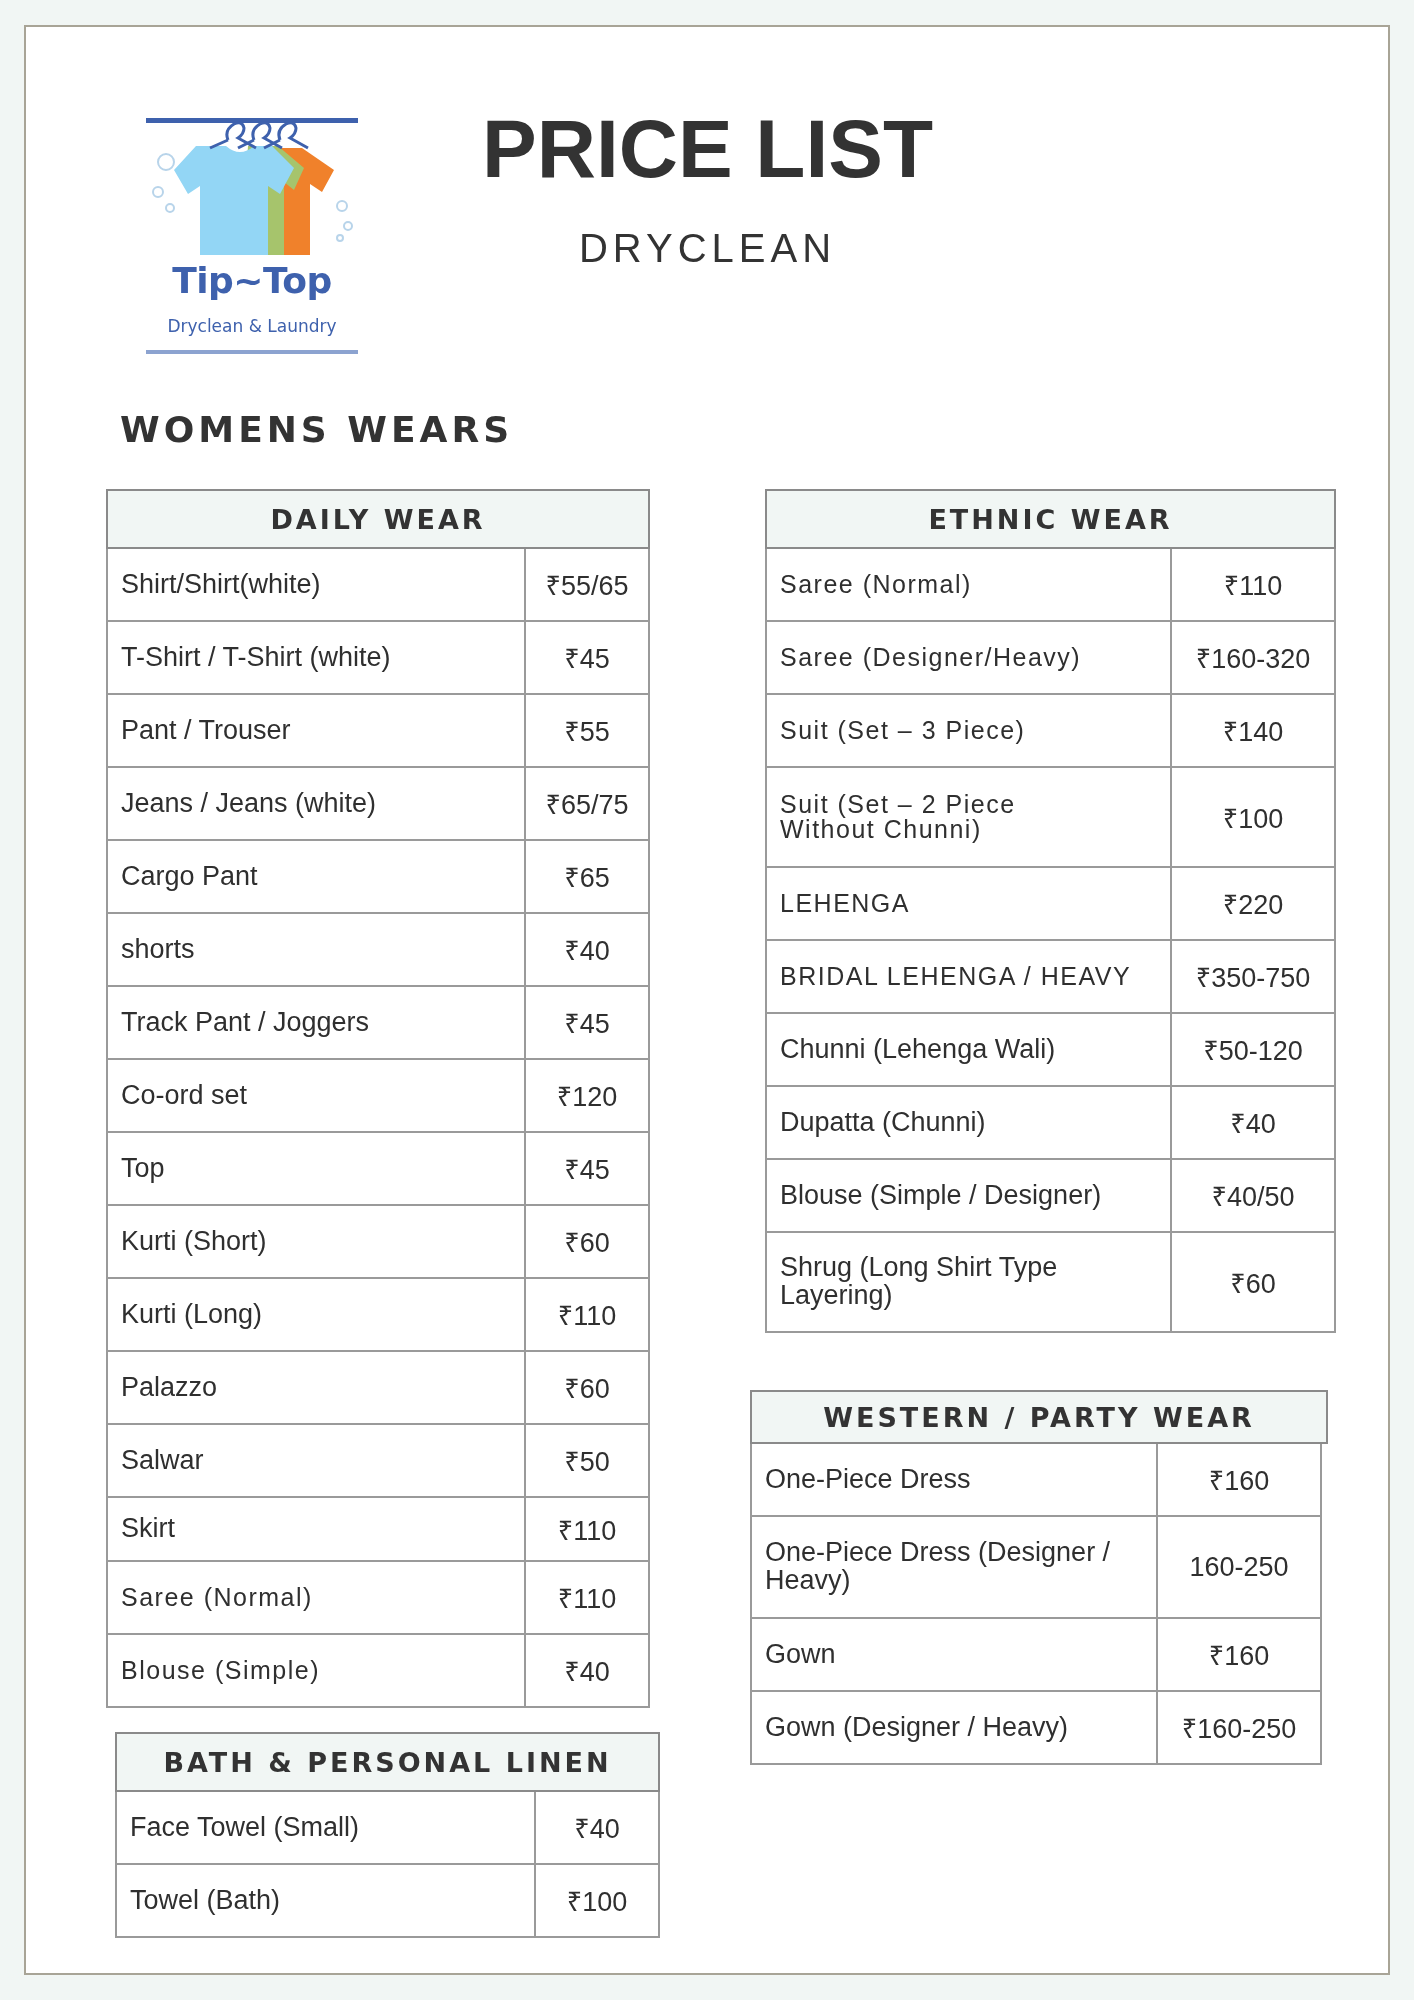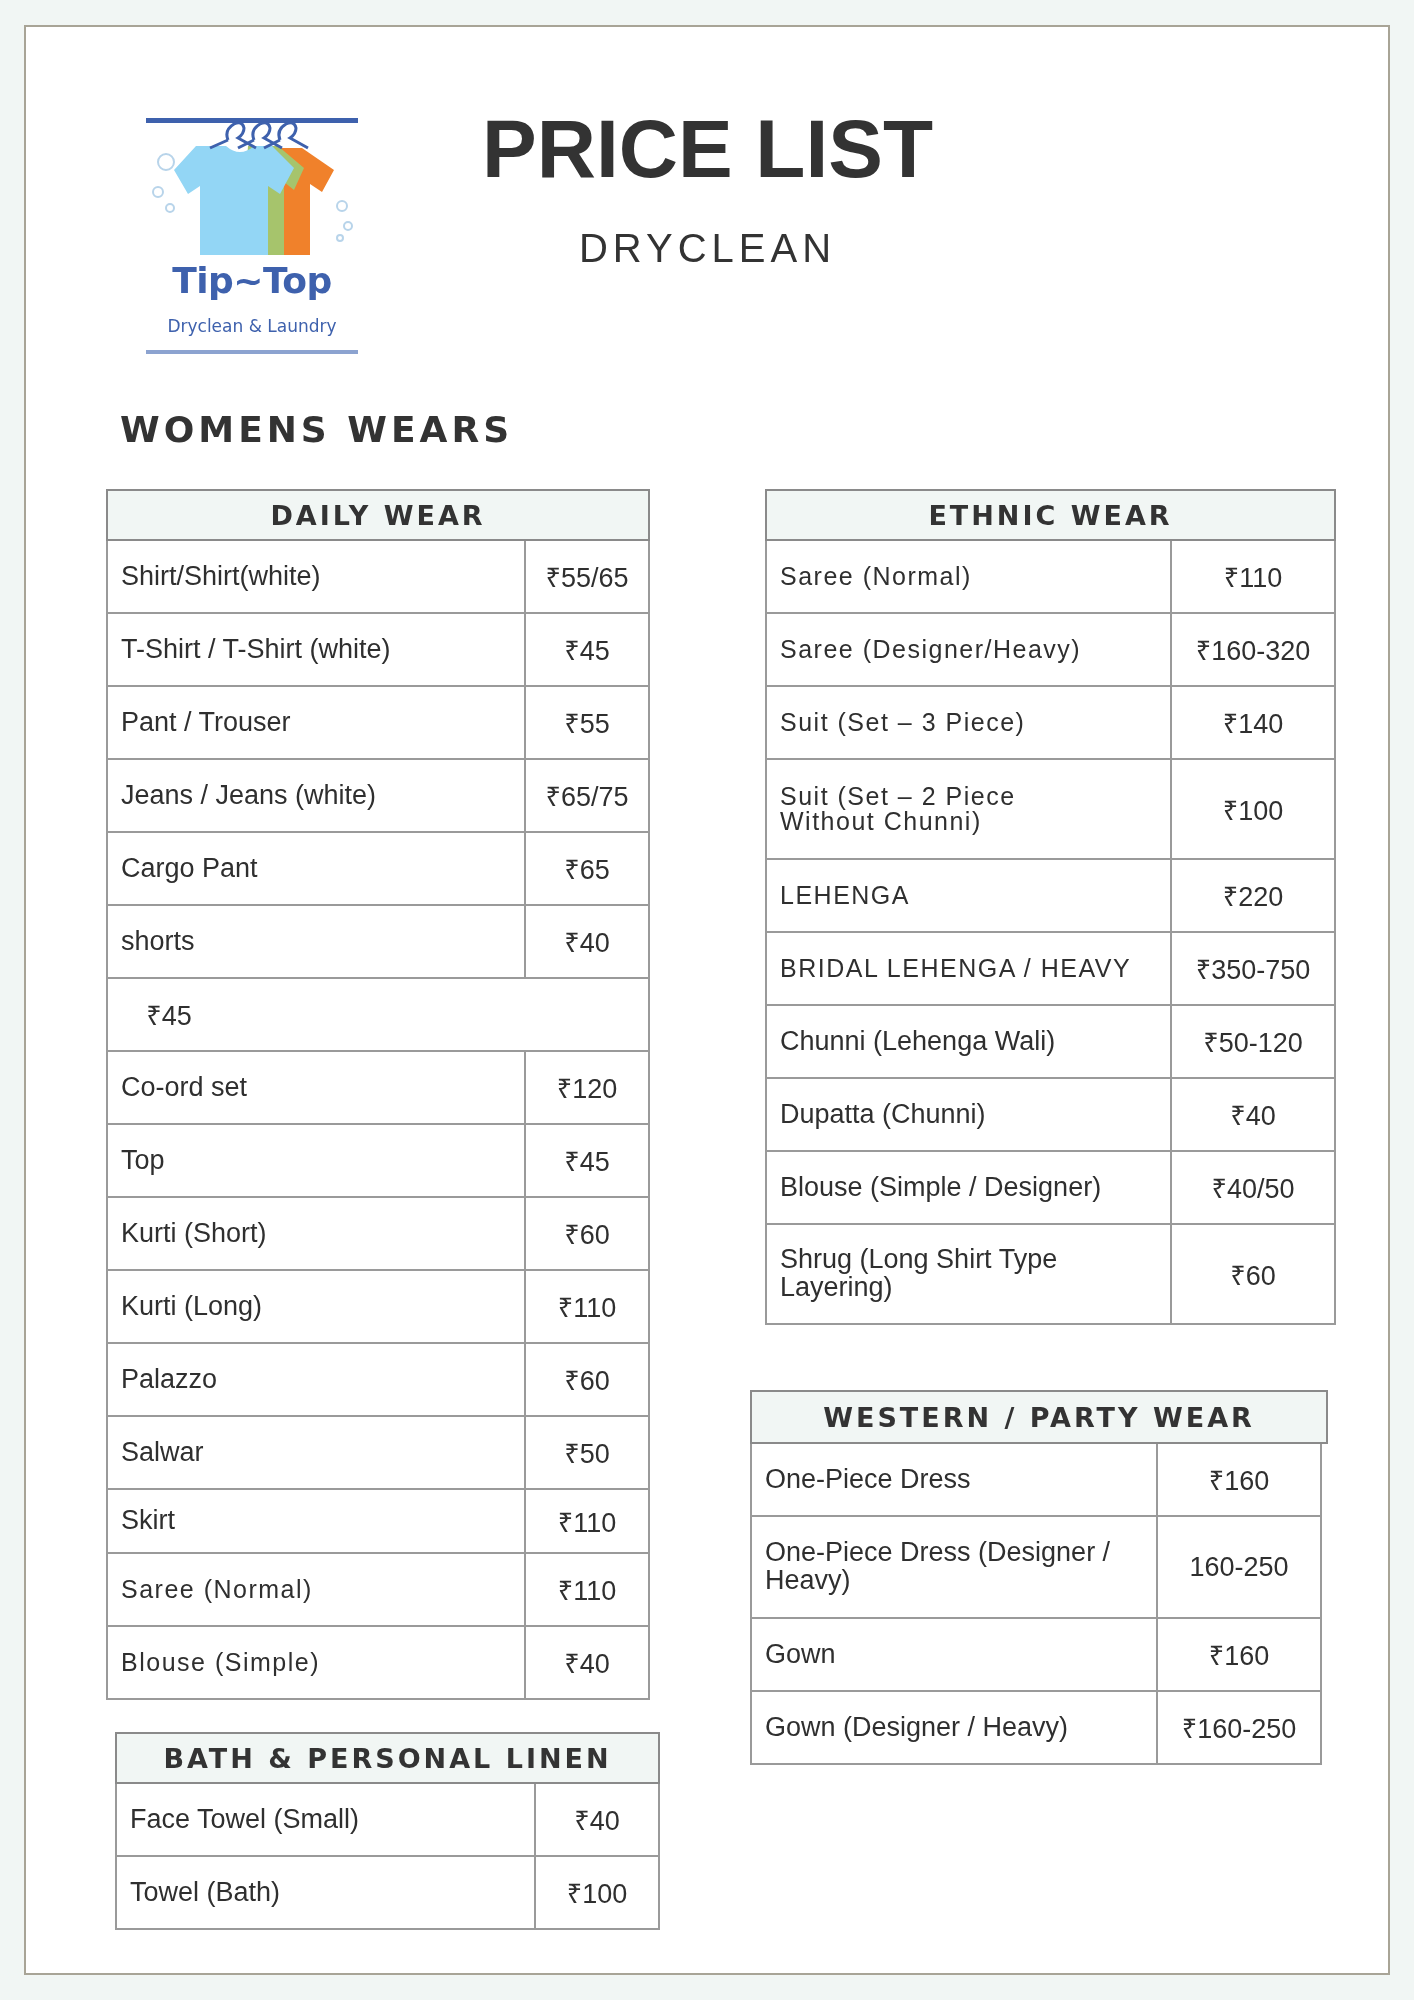--- a/index.html
+++ b/index.html
@@ -79,21 +79,21 @@
       letter-spacing: 4px;
       color: #333333;
       line-height: 1;
       text-align: center;
     }
     
     .tbl {
       position: absolute;
     }
     .tbl-header {
-      height: 52px;
+      height: 60px;
       background: #f1f6f4;
       border: 2px solid #8a8a8a;
       display: flex; align-items: center; justify-content: center;
       font-family: "DejaVu Sans", sans-serif;
       font-weight: bold;
       font-size: 27px;
       letter-spacing: 3px;
       color: #333333;
     }
     .row {
@@ -204,20 +204,21 @@
     </div>
   <div class="row">
       <div class="cell-name">Cargo Pant</div>
       <div class="cell-price">₹65</div>
     </div>
   <div class="row">
       <div class="cell-name">shorts</div>
       <div class="cell-price">₹40</div>
     </div>
   <div class="row">
+      <div class="cell-name">Track Pant / Joggers</div>
       <div class="cell-price">₹45</div>
     </div>
   <div class="row">
       <div class="cell-name">Co-ord set</div>
       <div class="cell-price">₹120</div>
     </div>
   <div class="row">
       <div class="cell-name">Top</div>
       <div class="cell-price">₹45</div>
     </div>

